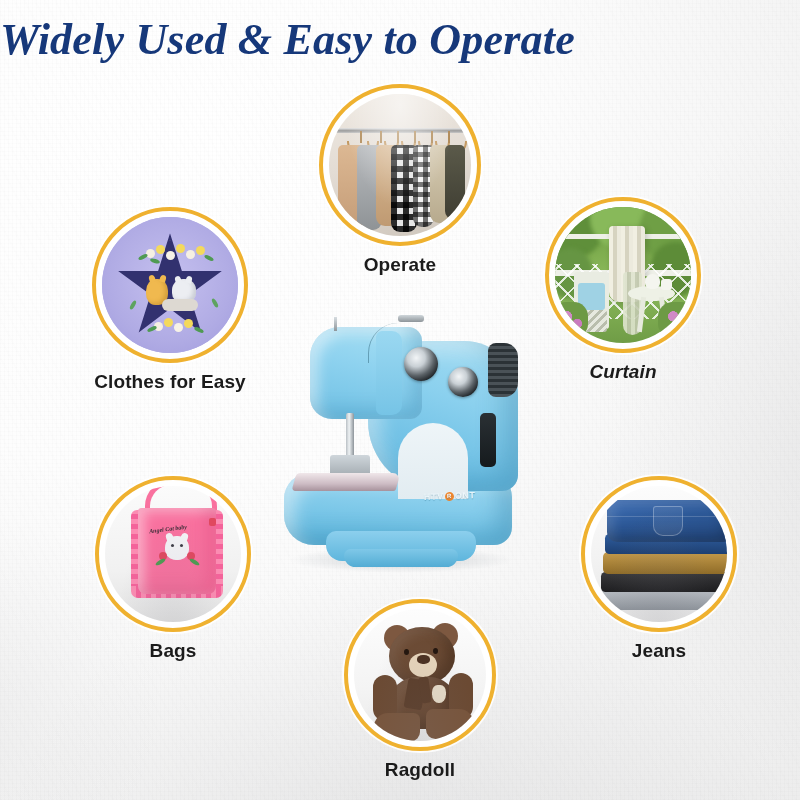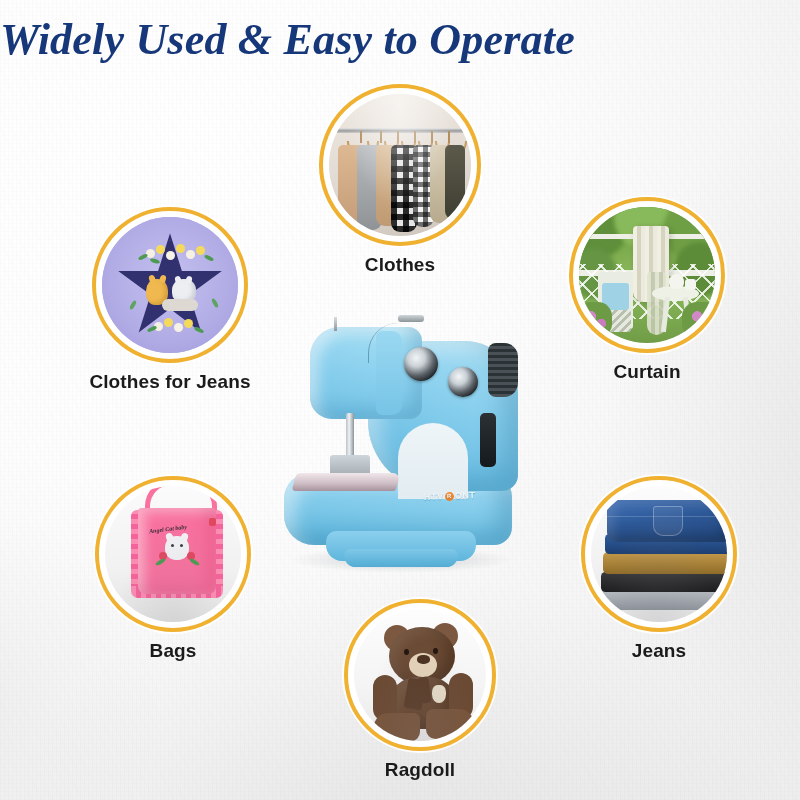--- a/index.html
+++ b/index.html
@@ -316,21 +316,21 @@
           <div class="garment" style="left:59%; width:15%; height:58%;
                background:repeating-linear-gradient(90deg,#6f6f6f 0 5px,#fafafa 5px 10px),
                           repeating-linear-gradient(0deg,#6f6f6f 0 5px,#fafafa 5px 10px);
                background-blend-mode:multiply;"></div>
           <div class="garment" style="left:71%; width:14%; height:55%; background:linear-gradient(180deg,#d8cdb5,#b7aa8d);"></div>
           <div class="garment" style="left:82%; width:14%; height:53%; background:linear-gradient(180deg,#5b5a4a,#3e3d32);"></div>
           <div style="position:absolute;inset:0;background:radial-gradient(ellipse at 50% 8%, rgba(255,255,255,.55), rgba(255,255,255,0) 55%);"></div>
         </div>
       </div>
     </div>
-    <div class="feature-label">Clothes</div>
+    <div class="feature-label">Operate</div>
   </div>
 
   <div class="feature" style="left:75px; top:207px; width:190px;">
     <div class="ring" style="width:156px; height:156px; --ring:#efb12f;">
       <div class="photo">
         <div class="sc-pets">
           <div class="patch-bg"></div>
           <div class="star"></div>
           <div class="star-inner"></div>
 
@@ -360,24 +360,24 @@
             <div class="flower" style="left:22px; top:6px;  background:#f7f2e6;"></div>
             <div class="flower" style="left:32px; top:2px;  background:#f4d95c;"></div>
             <div class="leaf" style="left:-5px; top:10px; transform:rotate(-24deg);"></div>
             <div class="leaf" style="left:42px; top:11px; transform:rotate(24deg);"></div>
           </div>
           <div class="leaf" style="left:26px; top:86px; transform:rotate(-60deg); background:#5ea35f;"></div>
           <div class="leaf" style="left:108px; top:84px; transform:rotate(60deg); background:#5ea35f;"></div>
         </div>
       </div>
     </div>
-    <div class="feature-label">Clothes for Jeans</div>
-  </div>
-
-  <div class="feature" style="left:552px; top:197px; width:190px;">
+    <div class="feature-label">Clothes for Easy</div>
+  </div>
+
+  <div class="feature" style="left:528px; top:197px; width:190px;font-style:italic;">
     <div class="ring" style="width:156px; height:156px; --ring:#efb12f;">
       <div class="photo">
         <div class="sc-curtain">
           <div class="foliage" style="left:-12%; top:-8%; width:48%; height:46%; background:#5f8f3a;"></div>
           <div class="foliage" style="left:26%;  top:-14%; width:42%; height:44%; background:#88b95a;"></div>
           <div class="foliage" style="left:62%;  top:-6%; width:46%; height:46%; background:#6f9f45;"></div>
           <div class="foliage" style="left:70%;  top:26%; width:38%; height:40%; background:#5d8c38;"></div>
           <div class="foliage" style="left:-6%;  top:30%; width:34%; height:38%; background:#669543;"></div>
           <div class="rail-white" style="top:20%;"></div>
           <div class="rail-white" style="top:46%; height:6px;"></div>

